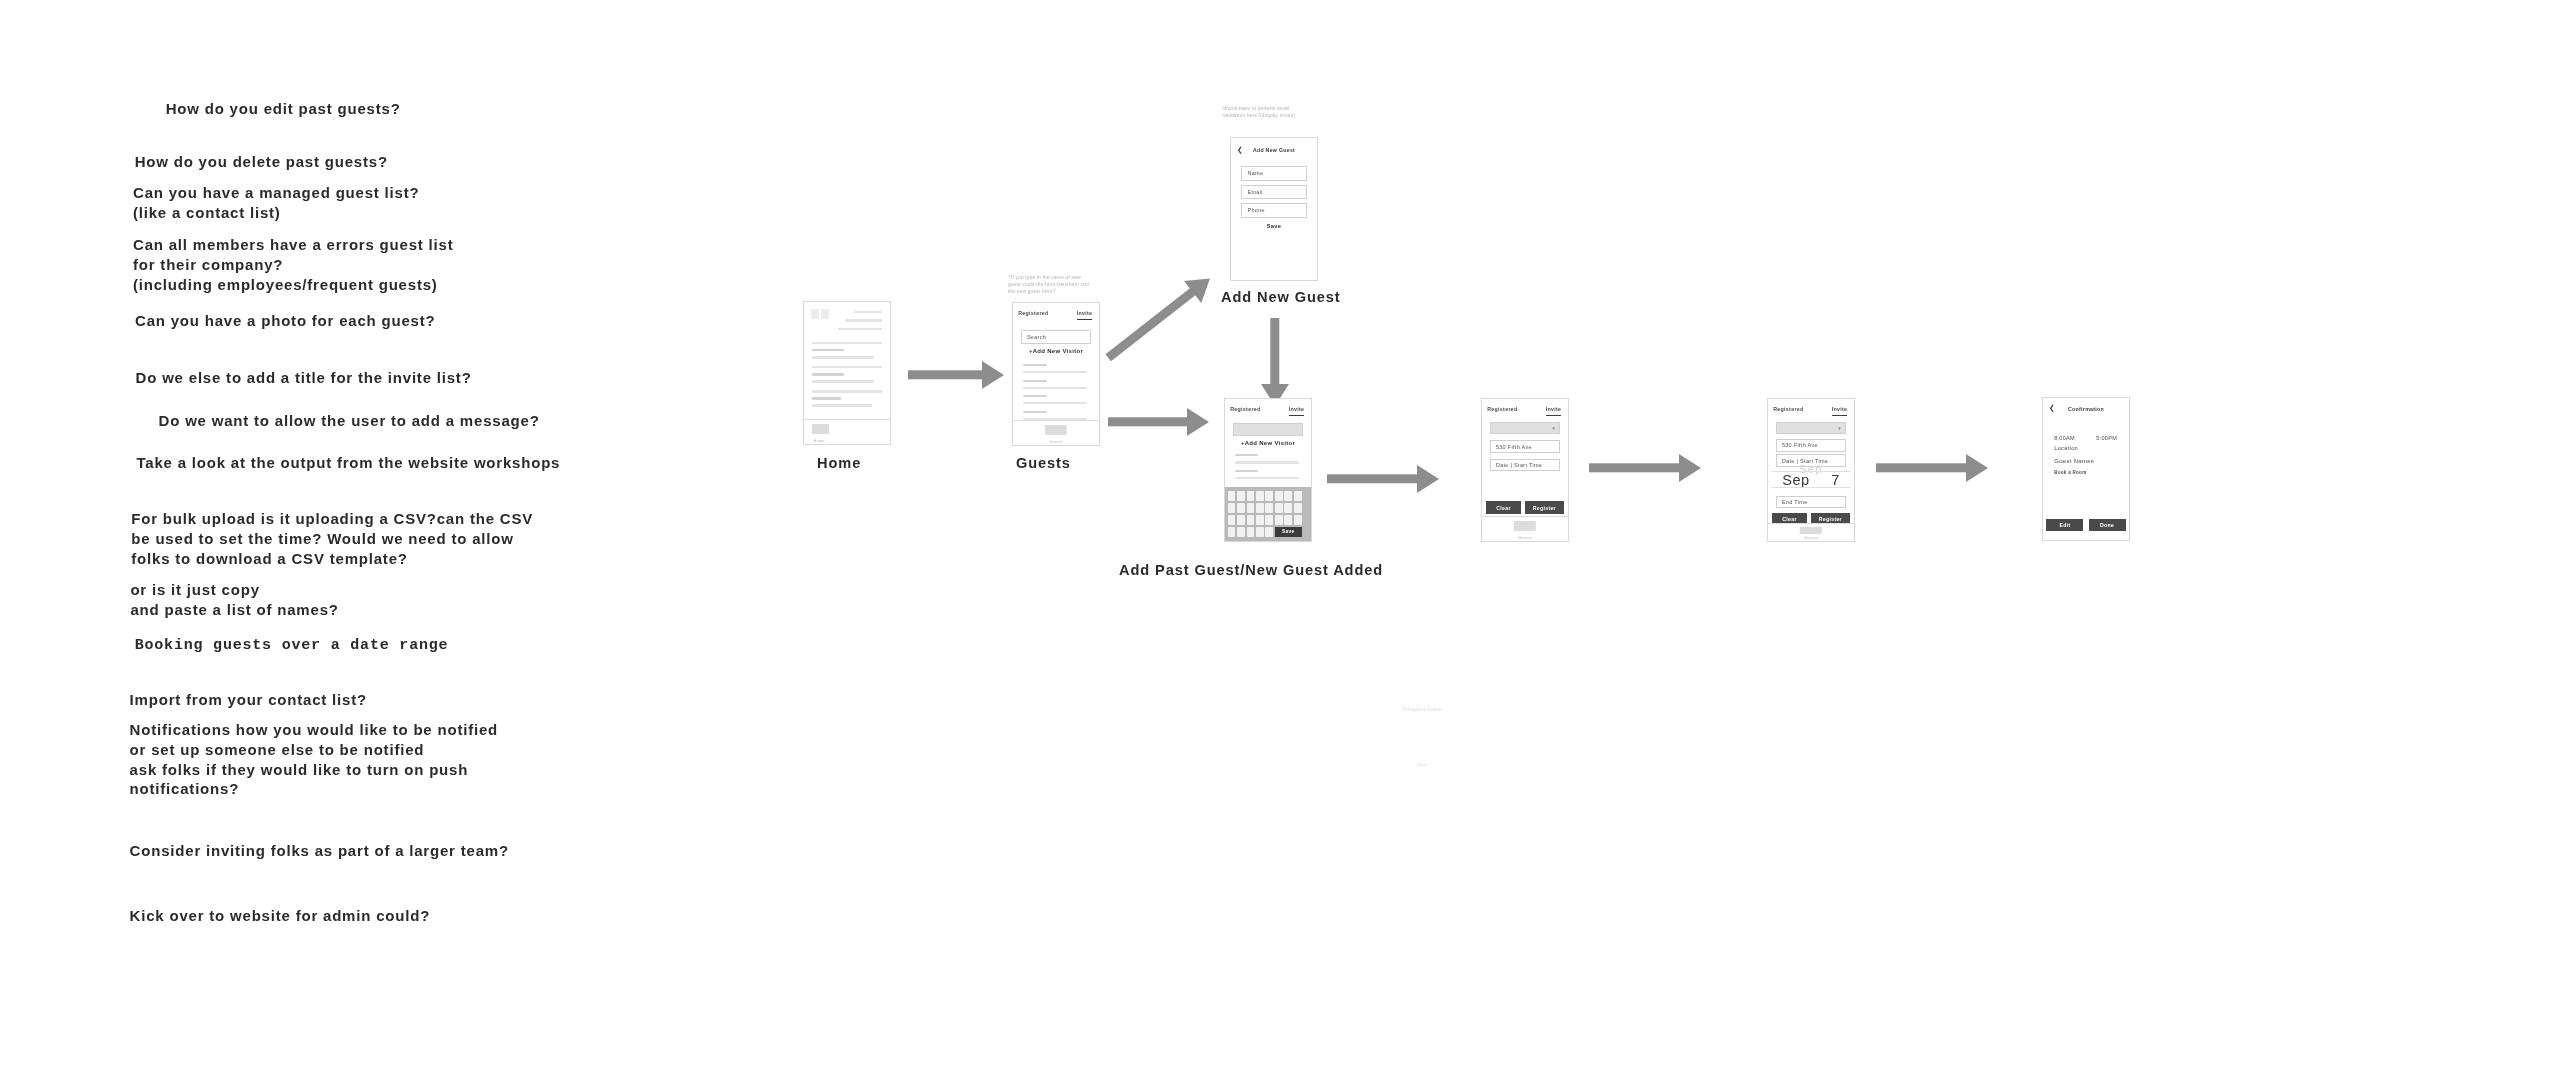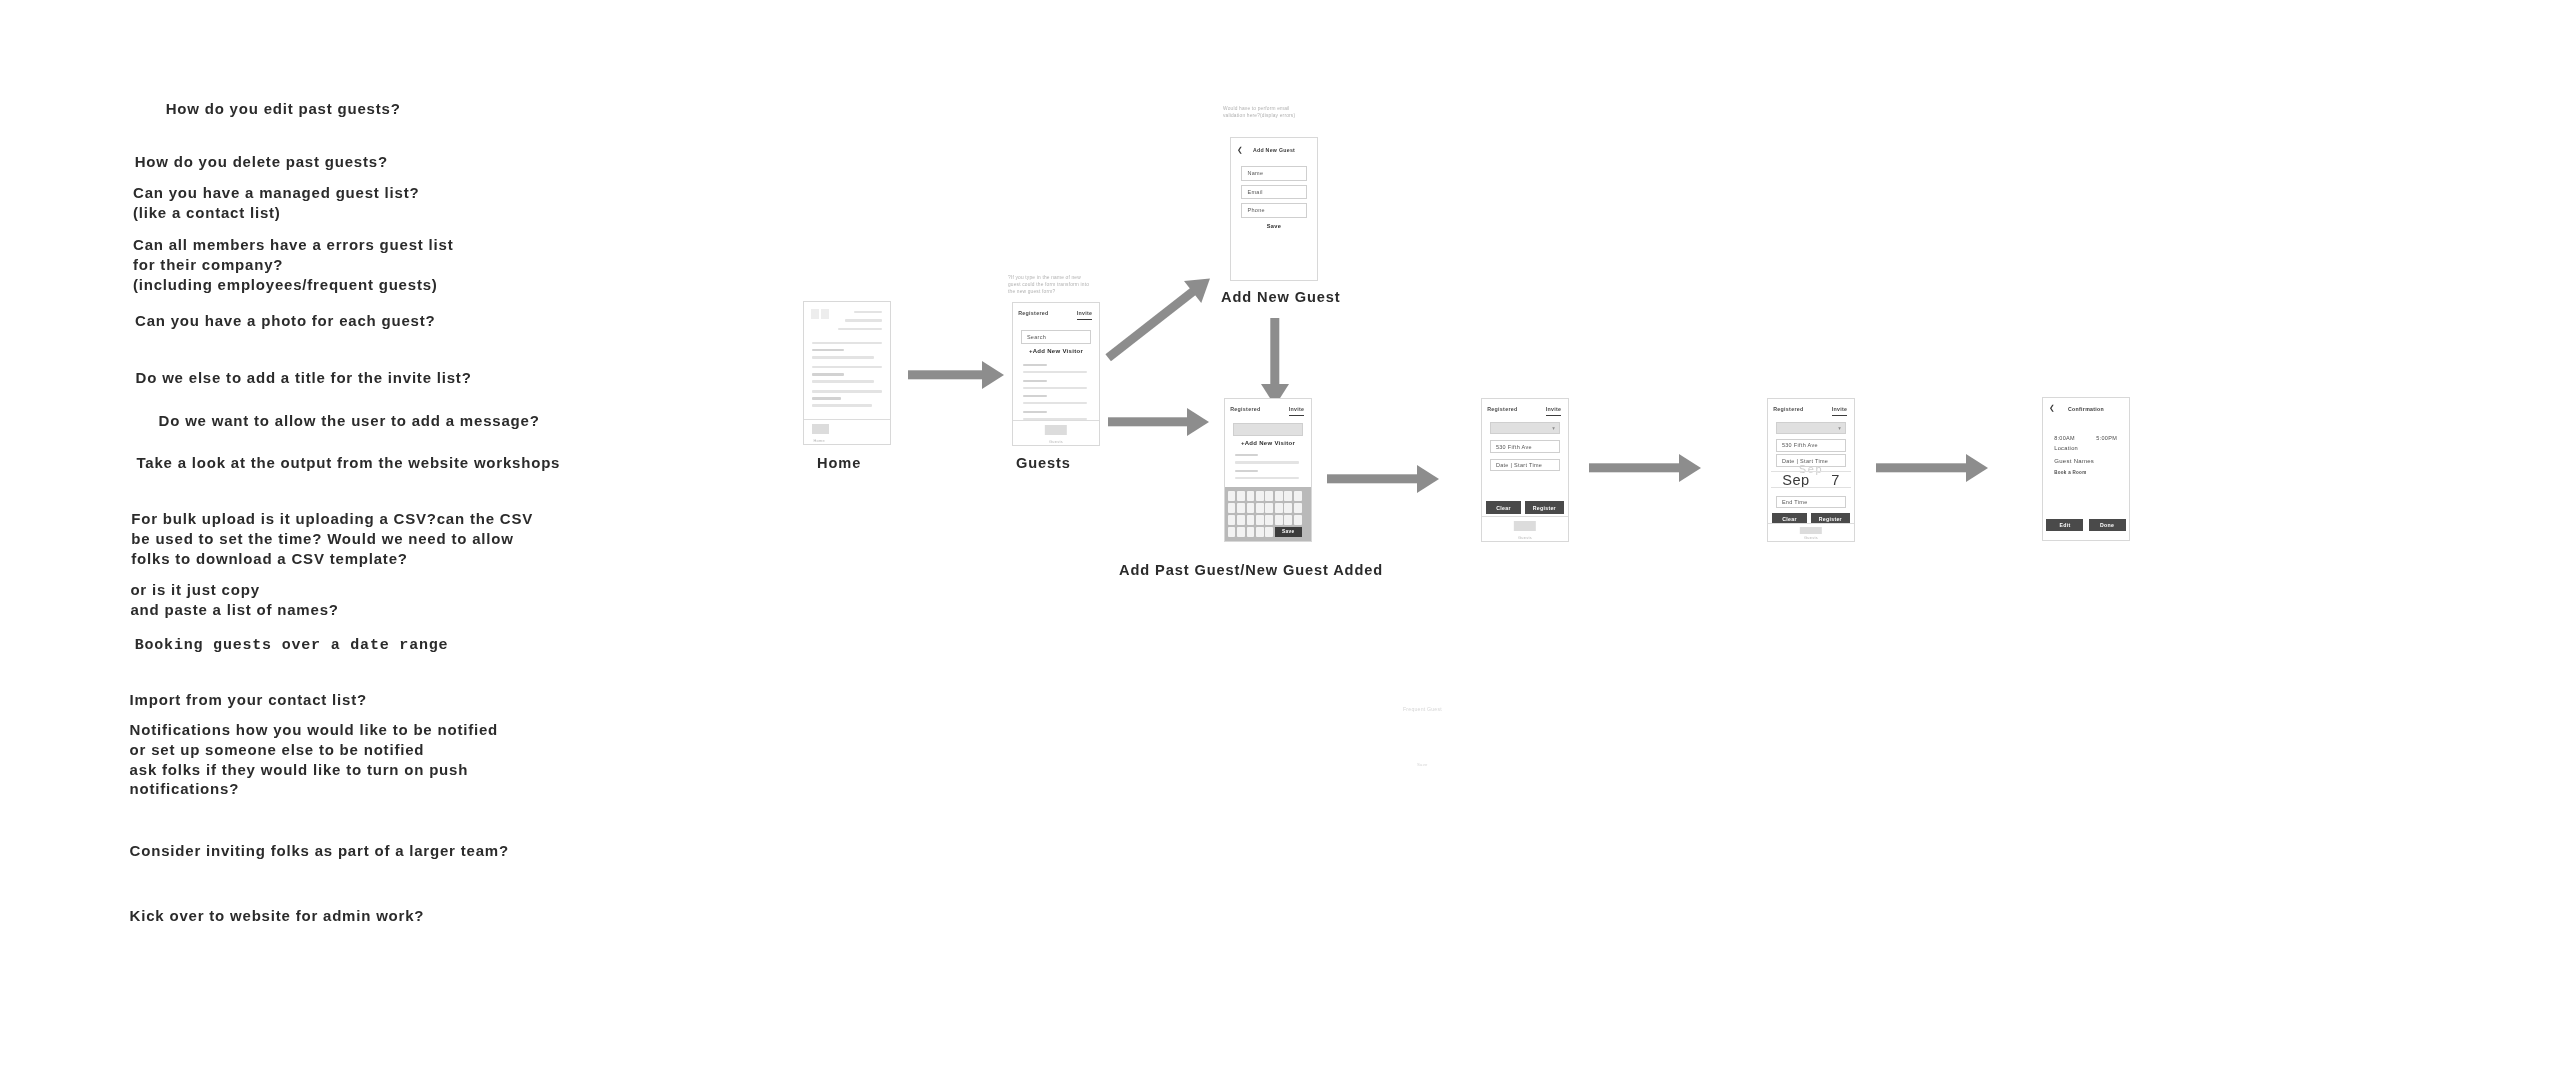--- a/index.html
+++ b/index.html
@@ -170,21 +170,21 @@
 folks to download a CSV template?</div>
   <div class="note" style="position:absolute;left:-2.6px;top:481px;">or is it just copy
 and paste a list of names?</div>
   <div class="note" style="position:absolute;left:1.7px;top:537px;font-family:Liberation Mono, monospace;">Booking guests over a date range</div>
   <div class="note" style="position:absolute;left:-3.4px;top:591px;">Import from your contact list?</div>
   <div class="note" style="position:absolute;left:-3.4px;top:621px;">Notifications how you would like to be notified
 or set up someone else to be notified
 ask folks if they would like to turn on push
 notifications?</div>
   <div class="note" style="position:absolute;left:-3.4px;top:742px;">Consider inviting folks as part of a larger team?</div>
-  <div class="note" style="position:absolute;left:-3.4px;top:807px;">Kick over to website for admin work?</div>
+  <div class="note" style="position:absolute;left:-3.4px;top:807px;">Kick over to website for admin could?</div>
 </div>
 
 <div class="flow">
 
   <div class="phone" style="left:803px;top:301px;width:88px;height:144px;">
     <div class="scr-body">
       <div class="wblock" style="left:8%;top:5%;width:9%;height:7%;"></div>
       <div class="wblock" style="left:20%;top:5%;width:9%;height:7%;"></div>
       <div class="wline" style="left:58%;top:6%;width:33%;height:2.6px;"></div>
       <div class="wline" style="left:48%;top:12%;width:43%;height:2.6px;"></div>

